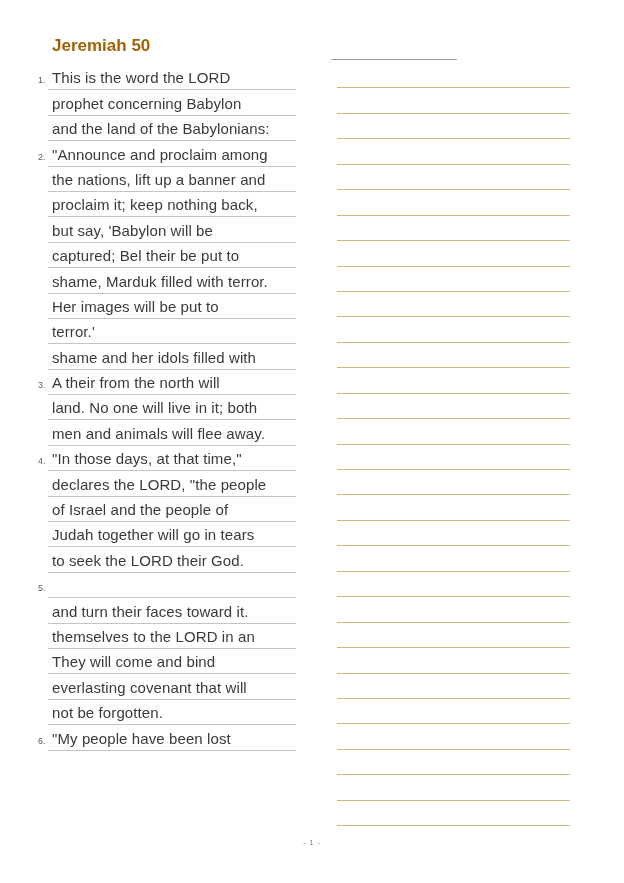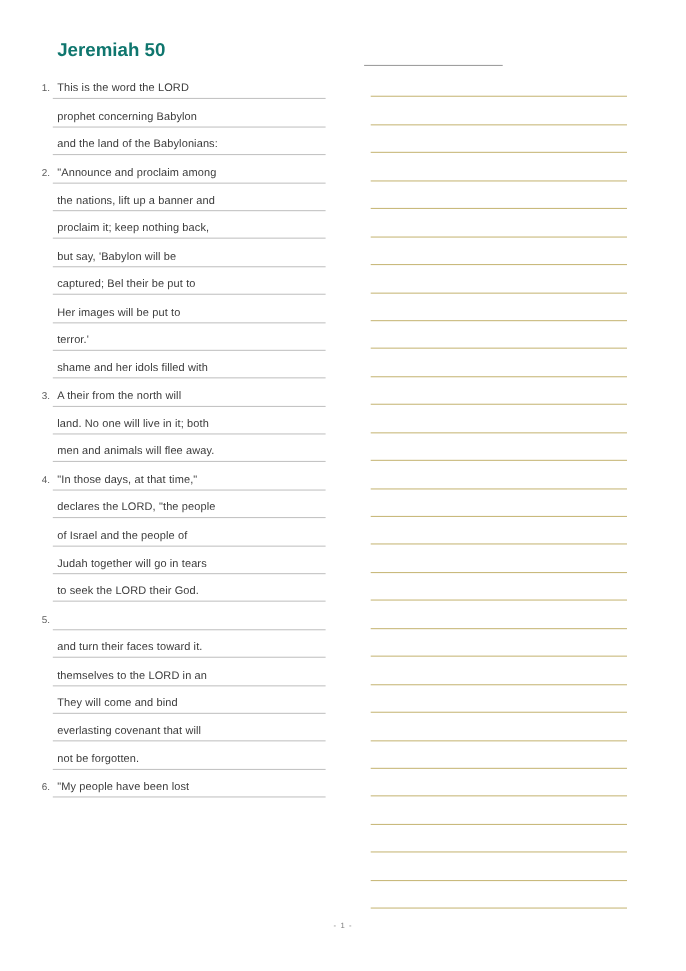--- a/index.html
+++ b/index.html
@@ -5,21 +5,21 @@
   html,body{margin:0;padding:0;background:#ffffff;}
   .page{
     position:relative;
     width:624px;height:883px;
     background:#ffffff;
     font-family:"Liberation Sans", sans-serif;
     overflow:hidden;
   }
   .title{
     position:absolute;left:52px;top:36px;
-    font-size:17px;font-weight:bold;color:#0f766e;
+    font-size:17px;font-weight:bold;color:#a16207;
   }
   .name-line{
     position:absolute;left:331px;top:39px;
     width:126px;height:20px;
     border-bottom:1px solid var(--name-line,#9f9f9f);
   }
   .verses{
     position:absolute;left:48px;top:65px;width:248px;
   }
   .vrow{
@@ -27,21 +27,21 @@
     border-bottom:1px solid var(--underline,#c4c4c4);
     display:flex;align-items:flex-end;
     box-sizing:border-box;
   }
   .vnum{
     position:absolute;left:-10px;bottom:4px;
     font-size:9px;color:#5c5c5c;
   }
   .vtext{
     padding-left:4px;padding-bottom:3px;
-    font-size:10px;color:var(--text,#3a3a3a);
+    font-size:15px;color:var(--text,#3a3a3a);
     white-space:nowrap;letter-spacing:0.1px;margin-top:36px;
   }
   .writing{
     position:absolute;left:337px;top:63px;width:233px;
   }
   .wrow{
     height:25.45px;
     border-bottom:1px solid var(--writing-line,#c9ba7d);
     box-sizing:border-box;
   }
@@ -79,20 +79,23 @@
         <span class="vtext">the nations, lift up a banner and</span>
       </div>
       <div class="vrow">
         <span class="vtext">proclaim it; keep nothing back,</span>
       </div>
       <div class="vrow">
         <span class="vtext">but say, 'Babylon will be</span>
       </div>
       <div class="vrow">
         <span class="vtext">captured; Bel their be put to</span>
+      </div>
+      <div class="vrow">
+        <span class="vtext">shame, Marduk filled with terror.</span>
       </div>
       <div class="vrow">
         <span class="vtext">Her images will be put to</span>
       </div>
       <div class="vrow">
         <span class="vtext">terror.'</span>
       </div>
       <div class="vrow">
         <span class="vtext">shame and her idols filled with</span>
       </div>

